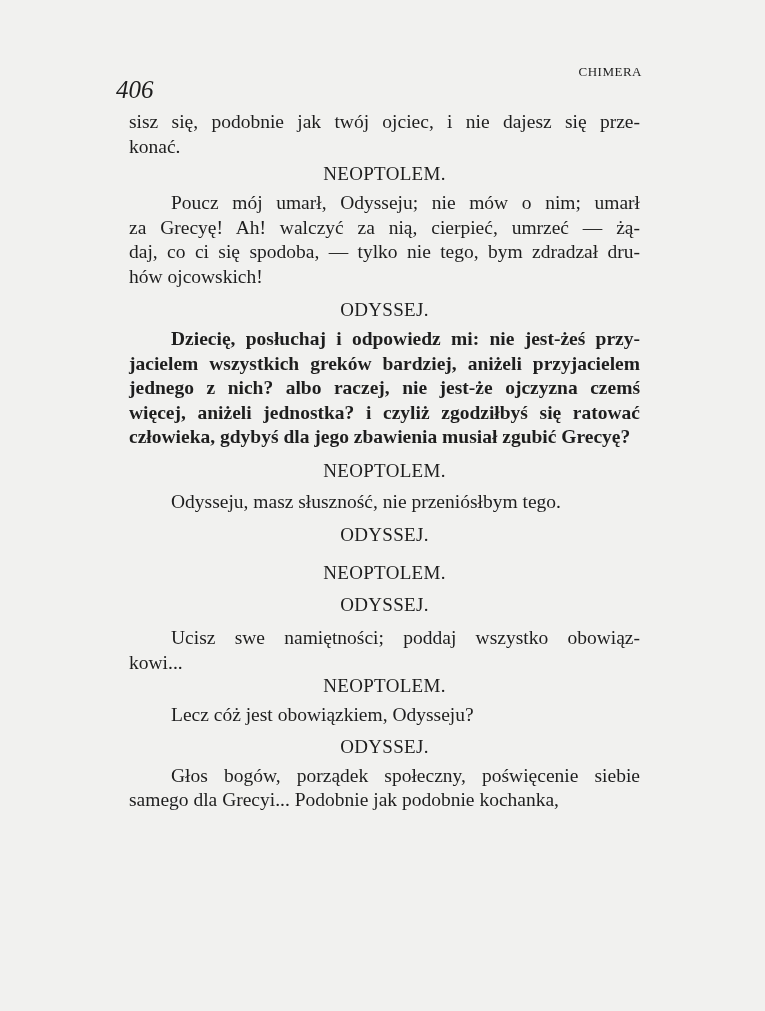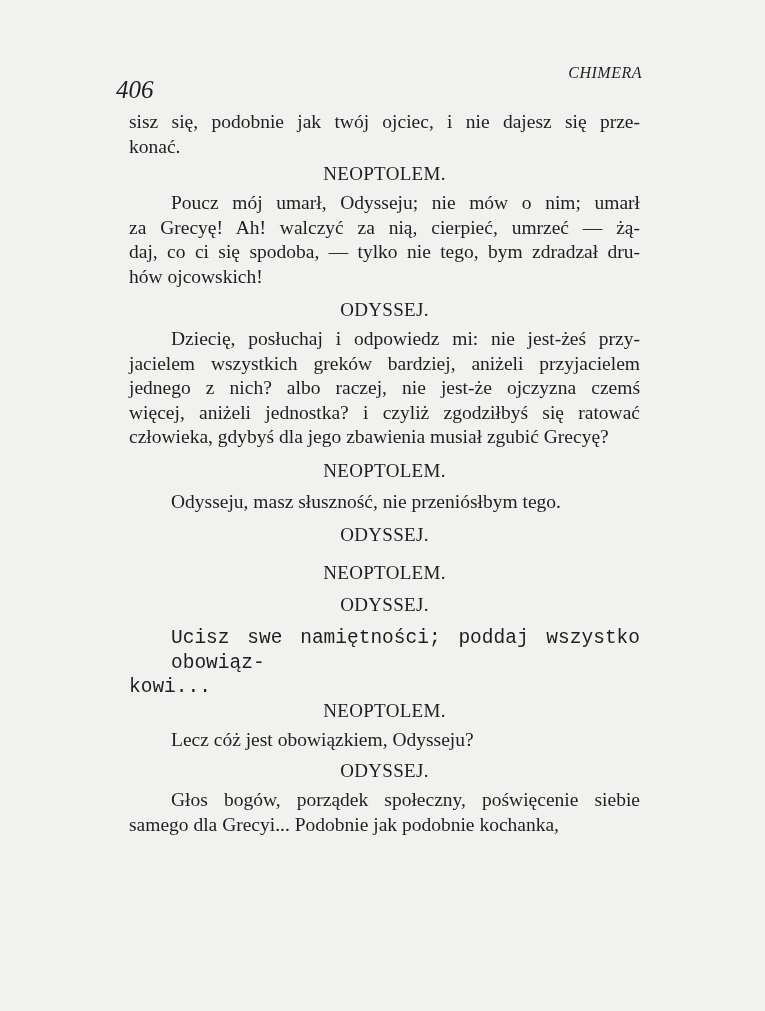--- a/index.html
+++ b/index.html
@@ -13,21 +13,21 @@
   }
   .page-header {
     position: absolute; top: 64px; left: 116px; width: 528px; height: 30px;
   }
   .page-number {
     position: absolute; left: 0; top: 12px;
     font-style: italic; font-size: 25px;
   }
   .running-title {
     position: absolute; right: 2px; top: 0;
-    font-style: italic; font-size: 16px; letter-spacing: 0.5px;
+    font-size: 13px; letter-spacing: 0.5px;
   }
   .text-block {
     position: absolute; top: 110px; left: 129px; width: 511px;
     font-size: 19.5px;
   }
   .para {
     margin: 0;
     line-height: 24.5px;
     text-align: justify;
     text-indent: 42px;
@@ -55,35 +55,35 @@
       <span class="line last">konać.</span>
     </div>
     <p class="speaker" style="margin-top: 6px; margin-bottom: 8px; line-height: 18px;">NEOPTOLEM.</p>
     <div class="para" style="text-indent: 0px;">
       <span class="line" style="padding-left: 42px;">Poucz mój umarł, Odysseju; nie mów o nim; umarł</span>
       <span class="line">za Grecyę! Ah! walczyć za nią, cierpieć, umrzeć — żą-</span>
       <span class="line">daj, co ci się spodoba, — tylko nie tego, bym zdradzał dru-</span>
       <span class="line last">hów ojcowskich!</span>
     </div>
     <p class="speaker" style="margin-top: 12px; margin-bottom: 8px; line-height: 18px;">ODYSSEJ.</p>
-    <div class="para" style="text-indent: 0px;">
+    <div class="para" style="text-indent: 0px; font-weight: bold;">
       <span class="line" style="padding-left: 42px;">Dziecię, posłuchaj i odpowiedz mi: nie jest-żeś przy-</span>
       <span class="line">jacielem wszystkich greków bardziej, aniżeli przyjacielem</span>
       <span class="line">jednego z nich? albo raczej, nie jest-że ojczyzna czemś</span>
       <span class="line">więcej, aniżeli jednostka? i czyliż zgodziłbyś się ratować</span>
       <span class="line last">człowieka, gdybyś dla jego zbawienia musiał zgubić Grecyę?</span>
     </div>
     <p class="speaker" style="margin-top: 12px; margin-bottom: 10px; line-height: 18px;">NEOPTOLEM.</p>
     <div class="para" style="text-indent: 0px;">
       <span class="line last" style="padding-left: 42px;">Odysseju, masz słuszność, nie przeniósłbym tego.</span>
     </div>
     <p class="speaker" style="margin-top: 12px; margin-bottom: 10px; line-height: 18px;">ODYSSEJ.</p>
     <p class="speaker" style="margin-top: 20px; margin-bottom: 12px; line-height: 18px;">NEOPTOLEM.</p>
     <p class="speaker" style="margin-top: 14px; margin-bottom: 12px; line-height: 18px;">ODYSSEJ.</p>
-    <div class="para" style="text-indent: 0px; font-family: Liberation Mono, monospace;">
+    <div class="para" style="text-indent: 0px;">
       <span class="line" style="padding-left: 42px;">Ucisz swe namiętności; poddaj wszystko obowiąz-</span>
       <span class="line last">kowi...</span>
     </div>
     <p class="speaker" style="margin-top: 2px; margin-bottom: 8px; line-height: 18px;">NEOPTOLEM.</p>
     <div class="para" style="text-indent: 0px;">
       <span class="line last" style="padding-left: 42px;">Lecz cóż jest obowiązkiem, Odysseju?</span>
     </div>
     <p class="speaker" style="margin-top: 10px; margin-bottom: 8px; line-height: 18px;">ODYSSEJ.</p>
     <div class="para" style="text-indent: 0px;">
       <span class="line" style="padding-left: 42px;">Głos bogów, porządek społeczny, poświęcenie siebie</span>

